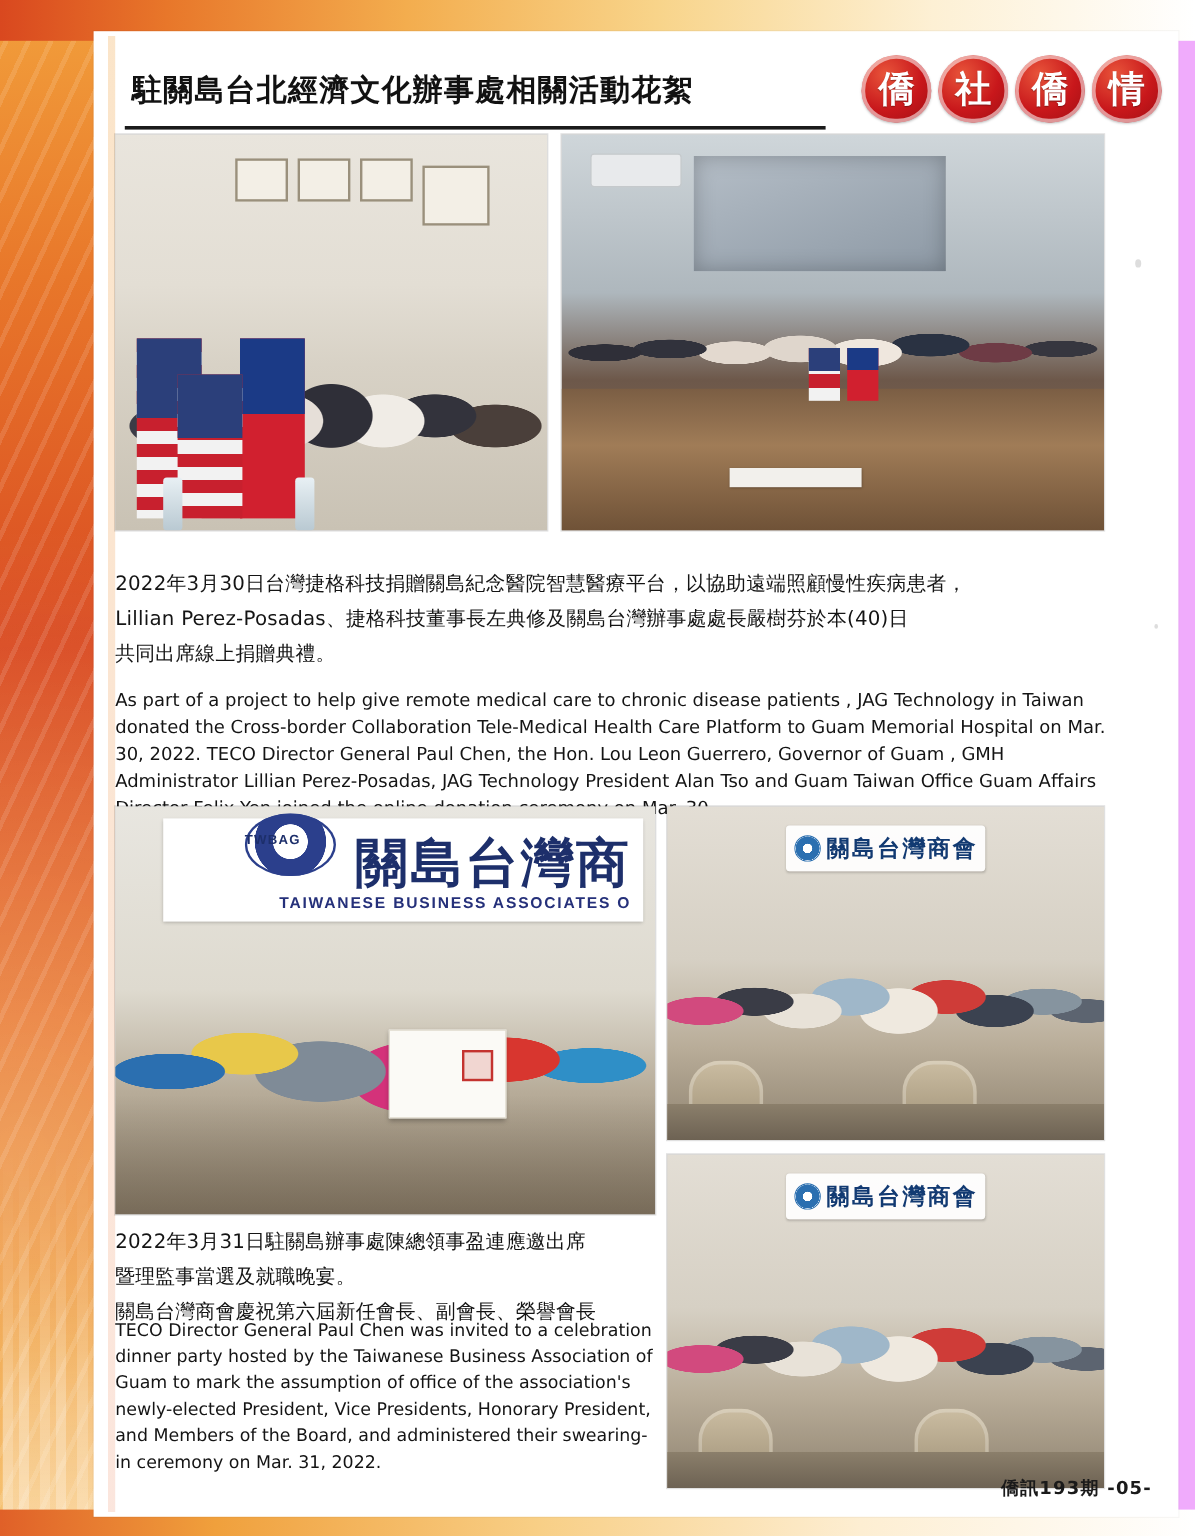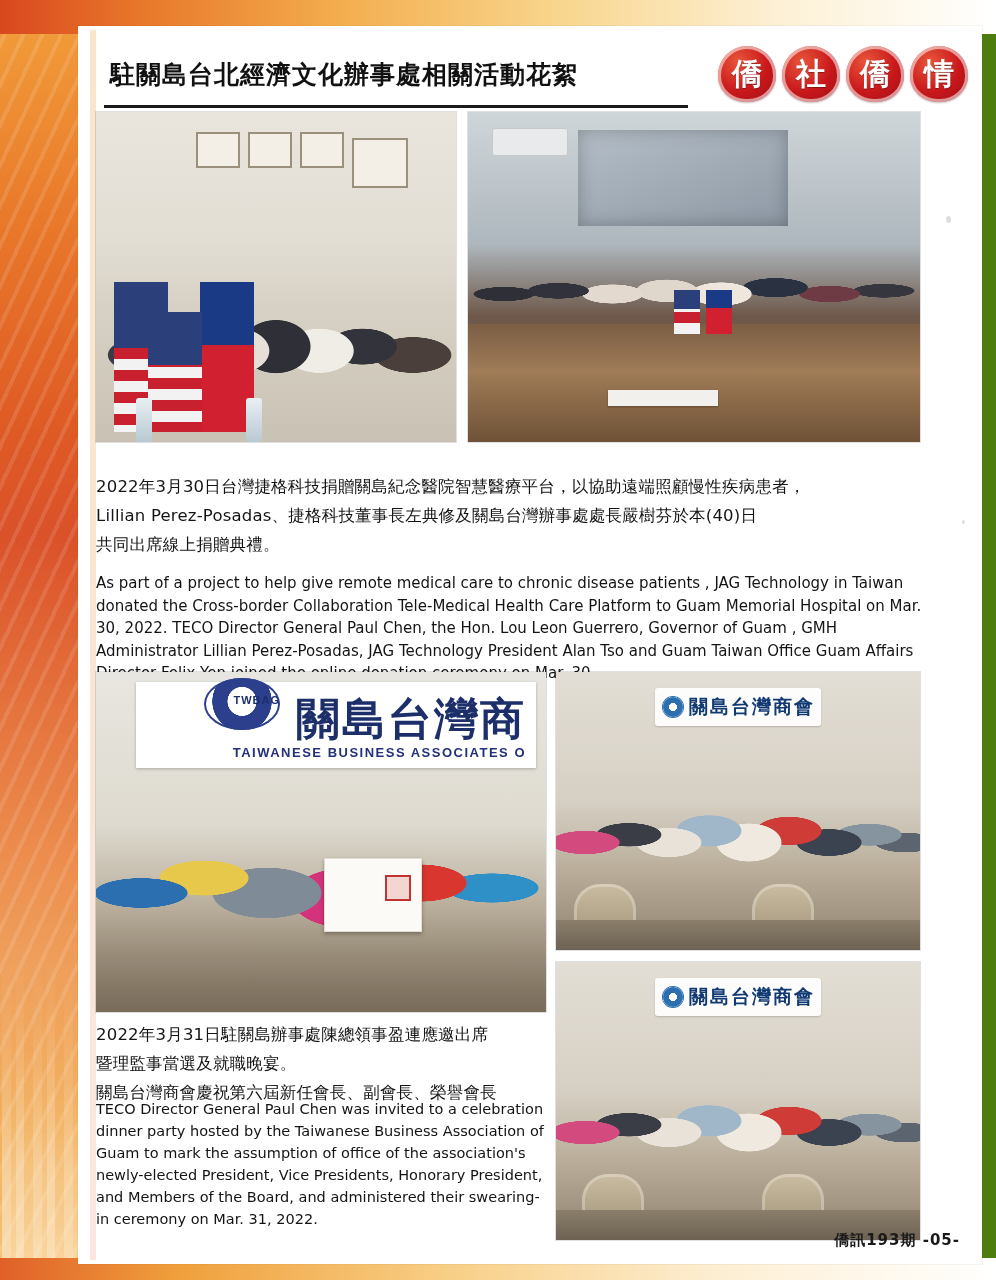--- a/index.html
+++ b/index.html
@@ -12,21 +12,21 @@
     height: 1280px;
     font-family: "Liberation Sans", sans-serif;
     overflow: hidden;
     position: relative;
   }
 
   
   .page {
     position: absolute;
     inset: 0;
-    background: #4d7c0f;
+    background: #f0abfc;
     overflow: hidden;
   }
   
   .edge-left {
     position: absolute;
     left: 0; top: 0; bottom: 0;
     width: 88px;
     background:
       linear-gradient(180deg, #f2a03c 0%, #e8772a 18%, #d94b22 42%, #e8762c 66%, #f0a342 88%, #f6c06a 100%);
   }
@@ -226,21 +226,21 @@
     position: absolute; right: 10px; bottom: 8px;
     font-size: 13px; color: #25307a; letter-spacing: 1.5px; font-weight: bold;
   }
   #photo-twbag-ceremony .seal {
     position: absolute; left: 108px; top: 6px; width: 76px; height: 52px;
     border-radius: 50%;
     background: radial-gradient(circle at 50% 45%, #ffffff 0 30%, #2b3f8c 31% 62%, #ffffff 63% 100%);
     box-shadow: 0 0 0 2px #2b3f8c inset;
   }
   #photo-twbag-ceremony .seal span {
-    position: absolute; left: 0; right: 0; top: 16px; text-align: right;
+    position: absolute; left: 0; right: 0; top: 16px; text-align: left;
     font-size: 11px; font-weight: bold; color: #1d2f6b; letter-spacing: 1px;
   }
   #photo-twbag-ceremony .crowd {
     position: absolute; left: 0; right: 0; top: 92px; bottom: 0;
     background:
       radial-gradient(ellipse at 10% 52%, #2b6fb0 0 46px, rgba(0,0,0,0) 47px),
       radial-gradient(ellipse at 24% 46%, #e8c84a 0 44px, rgba(0,0,0,0) 45px),
       radial-gradient(ellipse at 38% 52%, #7f8b97 0 54px, rgba(0,0,0,0) 55px),
       radial-gradient(ellipse at 56% 54%, #d4327a 0 56px, rgba(0,0,0,0) 57px),
       radial-gradient(ellipse at 72% 48%, #d8362f 0 46px, rgba(0,0,0,0) 47px),

